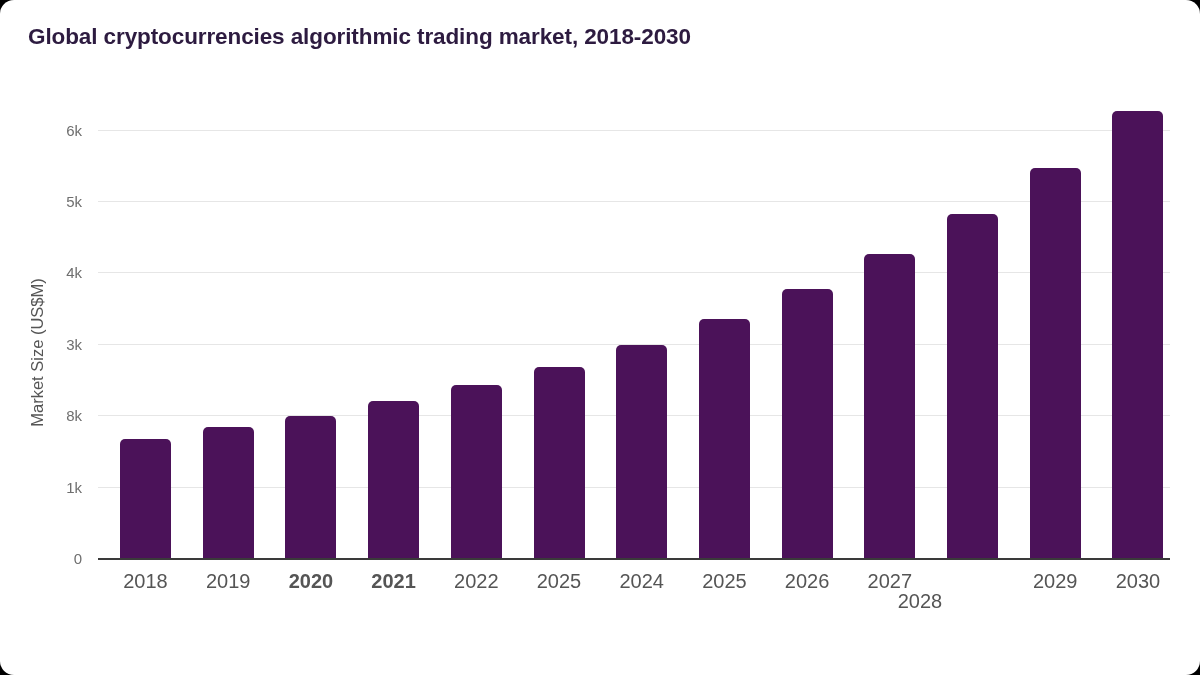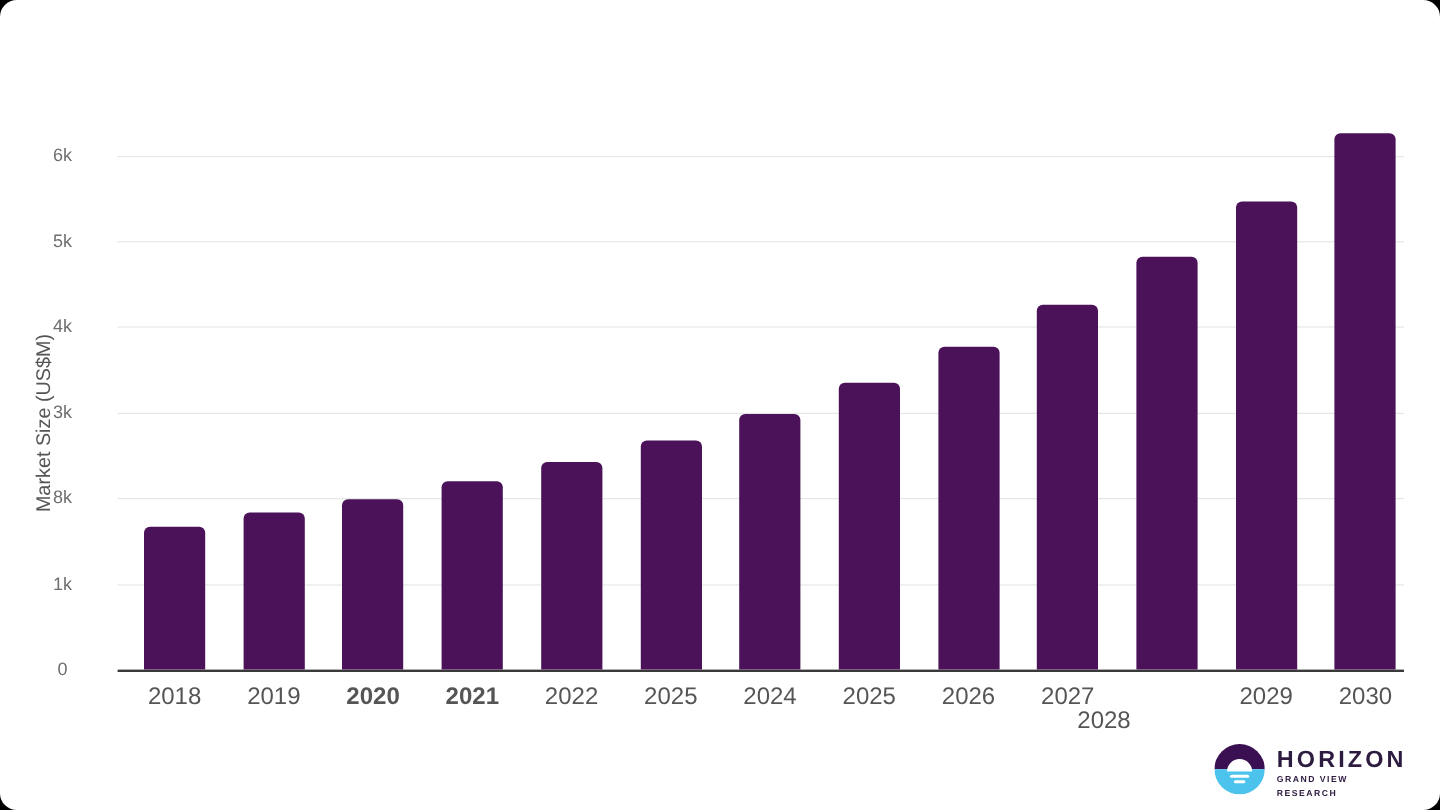--- a/index.html
+++ b/index.html
@@ -48,21 +48,21 @@
     position: absolute;
     left: 98px;
     width: 1072px;
     height: 1px;
     background: #e6e6e6;
   }
   .ytick-label {
     position: absolute;
     right: 1118px;   
     width: 60px;
-    text-align: center;
+    text-align: right;
     font-size: 15px;
     color: #6e6e6e;
     transform: translateY(-50%);
     white-space: nowrap;
   }
   #axis-line {
     position: absolute;
     left: 98px;
     top: 558px;
     width: 1072px;
@@ -140,20 +140,21 @@
     color: #2d1b40;
     letter-spacing: 1.25px;
     line-height: 11px;
   }
 </style>
 </head>
 <body>
 
 <div id="card">
 
+  <div id="chart-title">Global cryptocurrencies algorithmic trading market, 2018-2030</div>
 
   <div id="plot">
     <div id="gridlines">
         <div class="gridline" style="top: 486.6px;"></div>
         <div class="gridline" style="top: 415.2px;"></div>
         <div class="gridline" style="top: 343.8px;"></div>
         <div class="gridline" style="top: 272.4px;"></div>
         <div class="gridline" style="top: 201px;"></div>
         <div class="gridline" style="top: 129.6px;"></div>
       </div>
@@ -194,34 +195,14 @@
         <div class="xtick-label" style="left: 679.4px;">2025</div>
         <div class="xtick-label" style="left: 762.1px;">2026</div>
         <div class="xtick-label" style="left: 844.8px;">2027</div>
         <div class="xtick-label" style="left: 875px; margin-top: 20px;">2028</div>
         <div class="xtick-label" style="left: 1010.2px;">2029</div>
         <div class="xtick-label" style="left: 1092.9px;">2030</div>
       </div>
   </div>
 
 
-  <div id="logo">
-    <svg id="logo-mark" viewBox="0 0 42 42">
-      <defs>
-        <clipPath id="circ">
-            <circle cx="21" cy="21" r="21"></circle>
-          </clipPath>
-      </defs>
-      <g clip-path="url(#circ)">
-        <rect x="0" y="0" width="42" height="21" fill="#3b1052"></rect>
-        <rect x="0" y="21" width="42" height="21" fill="#4bc3ec"></rect>
-        <path d="M10.5 23 a10.5 10.5 0 0 1 21 0 z" fill="#ffffff"></path>
-        <rect x="13" y="25.6" width="16" height="2.6" rx="1.3" fill="#ffffff"></rect>
-        <rect x="16.2" y="30.2" width="9.6" height="2.6" rx="1.3" fill="#ffffff"></rect>
-      </g>
-    </svg>
-    <div id="logo-text">
-      <div id="logo-word">HORIZON</div>
-      <div id="logo-sub">GRAND VIEW RESEARCH</div>
-    </div>
-  </div>
 
 </div>
 
 </body></html>

